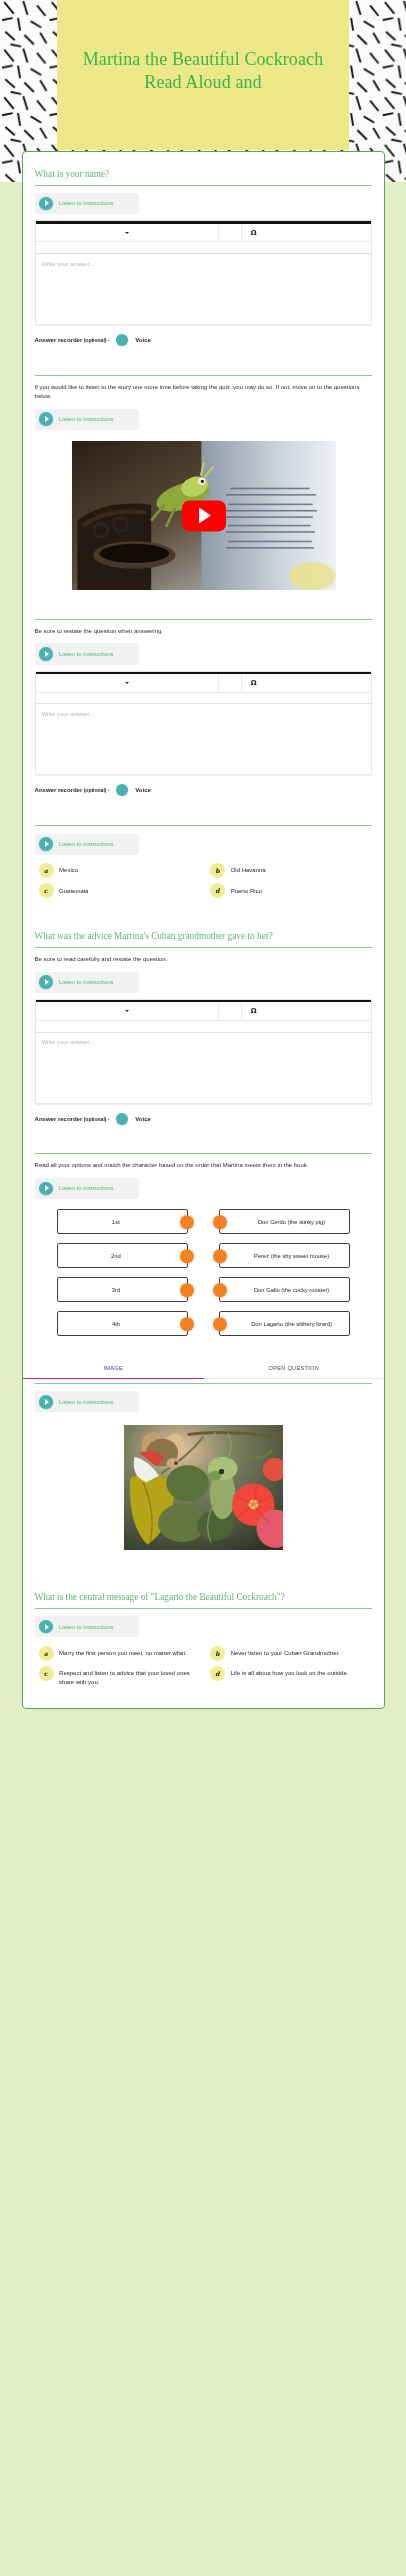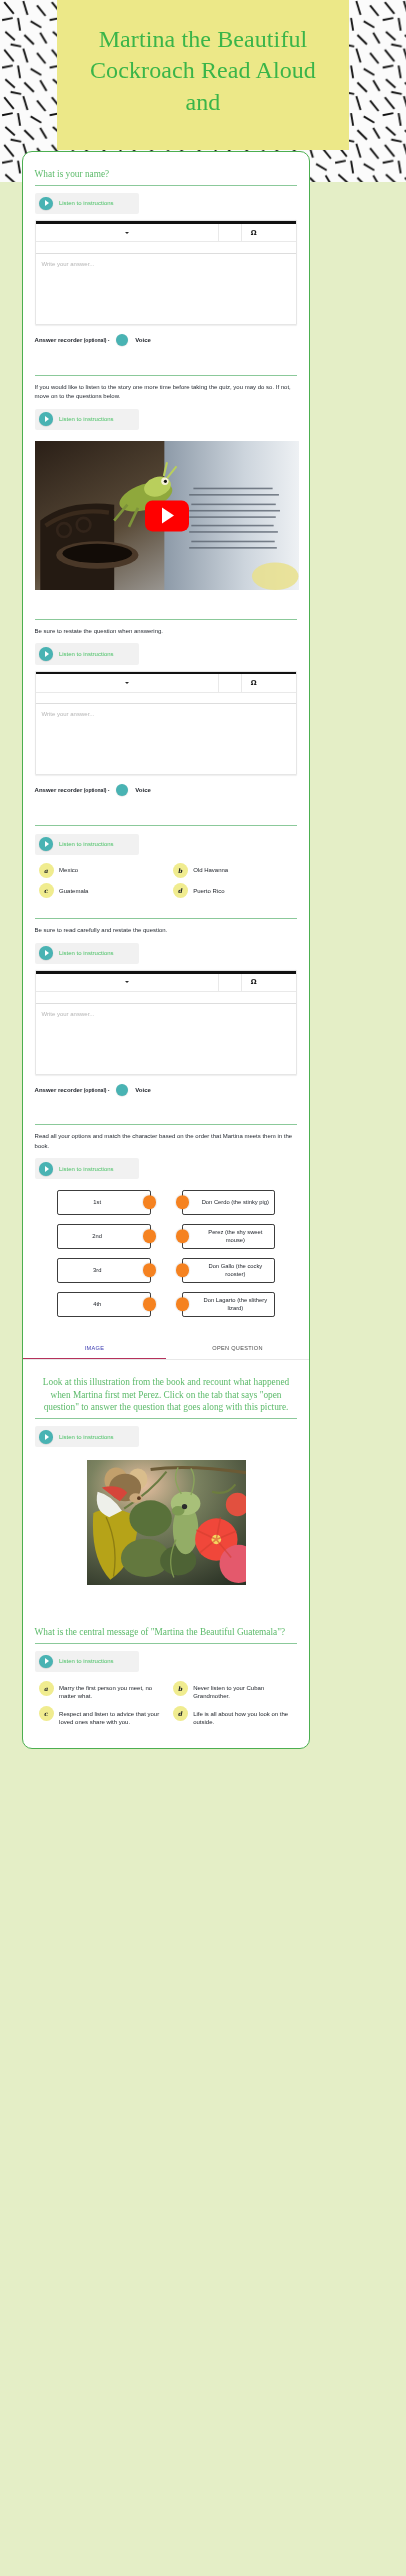--- a/index.html
+++ b/index.html
@@ -45,36 +45,36 @@
     background: #ece888;
     z-index: 3;
     display: flex;
     align-items: center;
     justify-content: center;
     padding: 2.1px 16px 9.5px 16px;
   }
   .header h1 {
     font-family: "Liberation Serif", serif;
     font-weight: 400;
-    font-size: 24px;
+    font-size: 18px;
     line-height: 1.32;
     color: #3ab549;
     text-align: center;
     letter-spacing: 0.1px;
   }
 
   
   .card {
     position: absolute;
     top: 151px;
     left: 22px;
-    width: 288px;
+    width: 363px;
     background: #ffffff;
     border: 1.6px solid #4caf50;
-    border-radius: 10px;
+    border-radius: 4px;
     z-index: 4;
     padding: 0 0 9.5px 0;
   }
 
   .block { padding: 0 11.6px; }
   .spacer-lg { height: 25px; }
   .spacer-md { height: 16px; }
 
   
   .q-title {
@@ -521,20 +521,21 @@
       <div class="mcq-opt">
         <span class="mcq-bubble">d</span>
         <span class="mcq-text">Puerto Rico</span>
       </div>
     </div>
   </div>
 
   <div class="spacer-md"></div>
 
   <div class="block">
+    <div class="q-title">What was the advice Martina's Cuban grandmother gave to her?</div>
     <div class="q-rule"></div>
     <div class="q-sub">Be sure to read carefully and restate the question.</div>
 
     <div class="listen-btn">
       <span class="play-circle">
           <span class="tri"></span>
         </span>
       <span class="listen-label">Listen to instructions</span>
     </div>
 
@@ -613,21 +614,20 @@
       </div>
     </div>
   </div>
 
   <div class="tabs">
     <div class="tab active">IMAGE</div>
     <div class="tab">OPEN QUESTION</div>
   </div>
 
   <div class="block">
-    <div class="q-title center">Look at this illustration from the book and recount what happened when Martina first met Perez. Click on the tab that says "open question" to answer the question that goes along with this picture.</div>
     <div class="q-rule"></div>
 
     <div class="listen-btn">
       <span class="play-circle">
           <span class="tri"></span>
         </span>
       <span class="listen-label">Listen to instructions</span>
     </div>
 
     <div class="illus">
@@ -675,21 +675,21 @@
           <path d="M244 150 L 206 132 M244 150 L 212 176 M244 150 L 252 108 M244 150 L 282 134 M244 150 L 272 184" stroke="#d03c2e" stroke-width="3" fill="none" opacity=".55"></path>
         </g>
         <path d="M236 60 Q 264 68 280 46" stroke="#6d7d3f" stroke-width="4" fill="none"></path>
       </svg>
     </div>
   </div>
 
   <div class="spacer-lg"></div>
 
   <div class="block">
-    <div class="q-title">What is the central message of "Martina the Beautiful Guatemala"?</div>
+    <div class="q-title">What is the central message of "Lagarto the Beautiful Cockroach"?</div>
     <div class="q-rule"></div>
 
     <div class="listen-btn">
       <span class="play-circle">
           <span class="tri"></span>
         </span>
       <span class="listen-label">Listen to instructions</span>
     </div>
 
     <div class="mcq">

